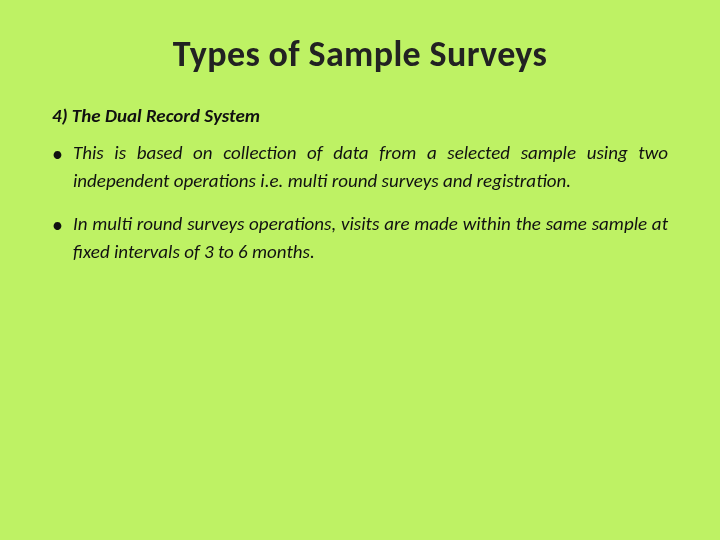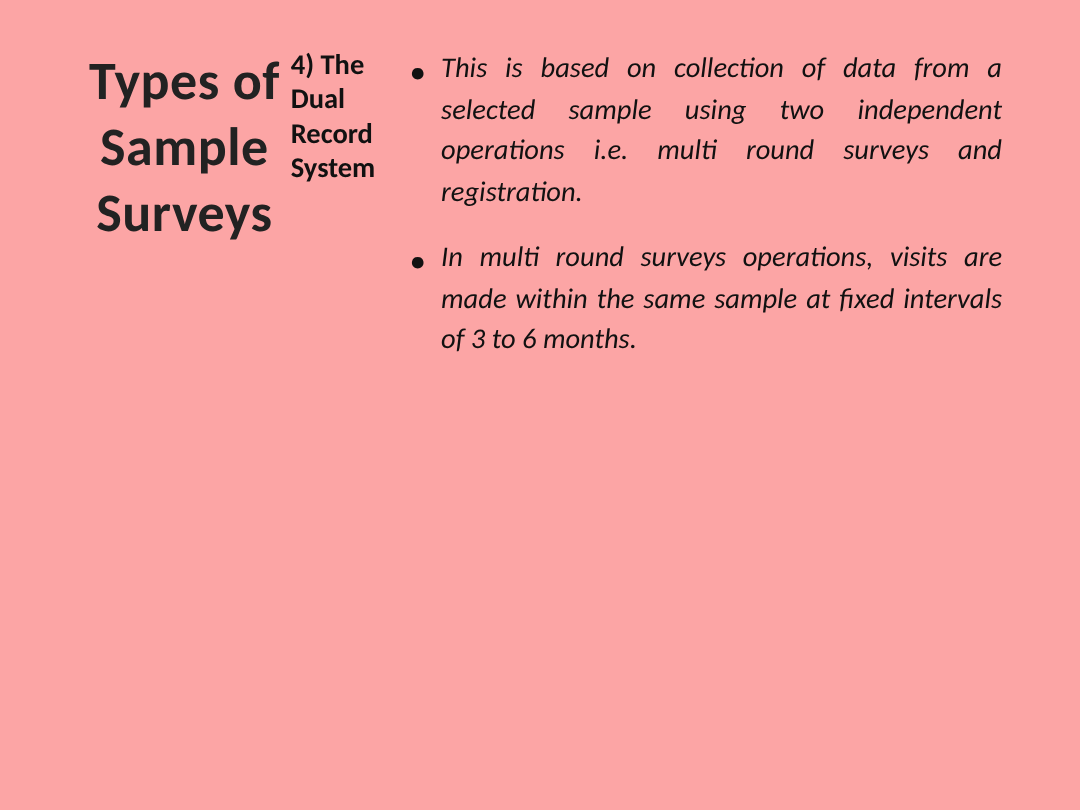--- a/index.html
+++ b/index.html
@@ -15,40 +15,41 @@
       font-family: 'Calibri', 'Segoe UI', Arial, sans-serif;
       display: flex;
       align-items: flex-start;
       justify-content: center;
       overflow: hidden;
     }
 
     .slide {
       width: 720px;
       height: 540px;
-      background: #fca5a5;
+      background: #bef264;
       padding: 32px 52px 32px 52px;
       display: flex;
-      flex-direction: row;
+      flex-direction: column;
     }
 
     .title {
       font-size: 36px;
       font-weight: bold;
       color: #222222;
       text-align: center;
       margin-bottom: 28px;
       letter-spacing: 0.01em;
     }
 
     .section-heading {
       font-size: 19px;
       font-weight: bold;
       color: #111111;
-      margin-bottom: 0;
+      margin-bottom: 12px;
+      font-style: italic;
     }
 
     .bullet-list {
       list-style: none;
       padding: 0;
       margin: 0;
     }
 
     .bullet-list li {
       display: flex;

